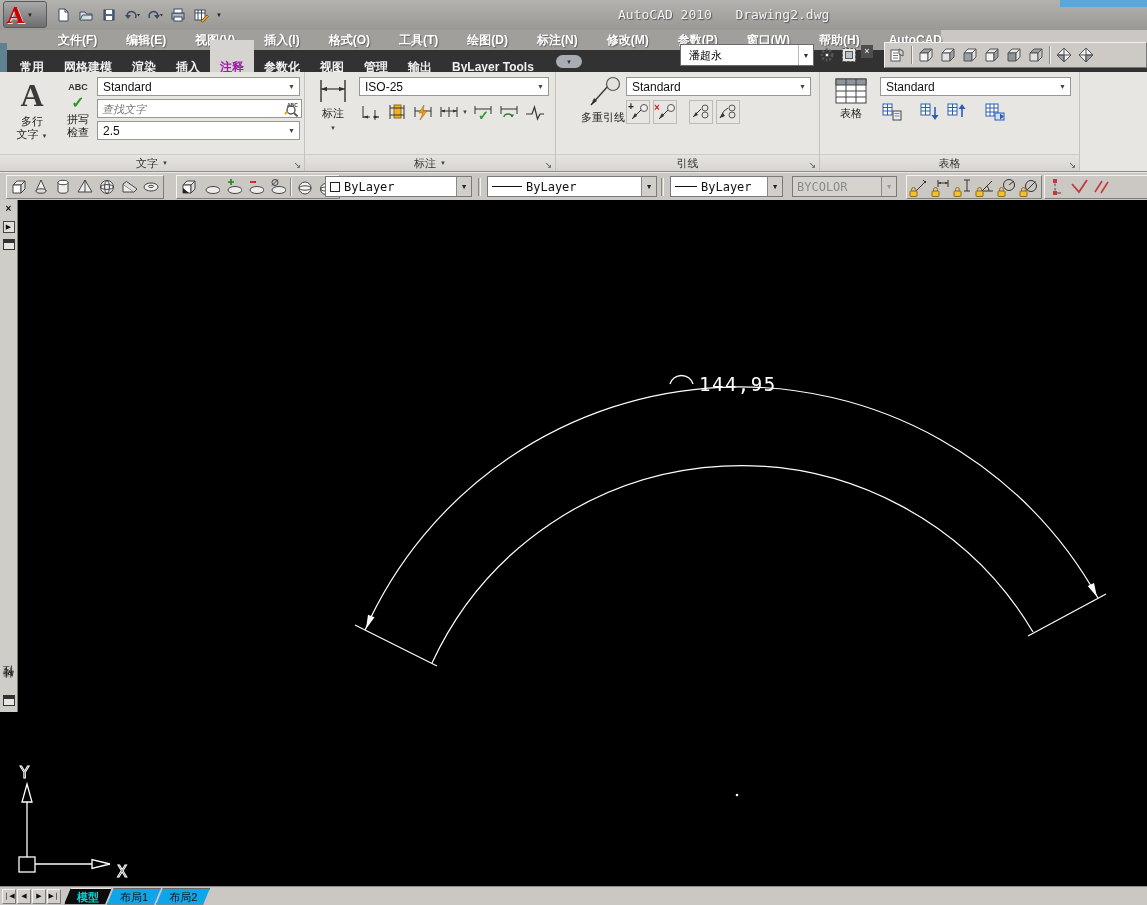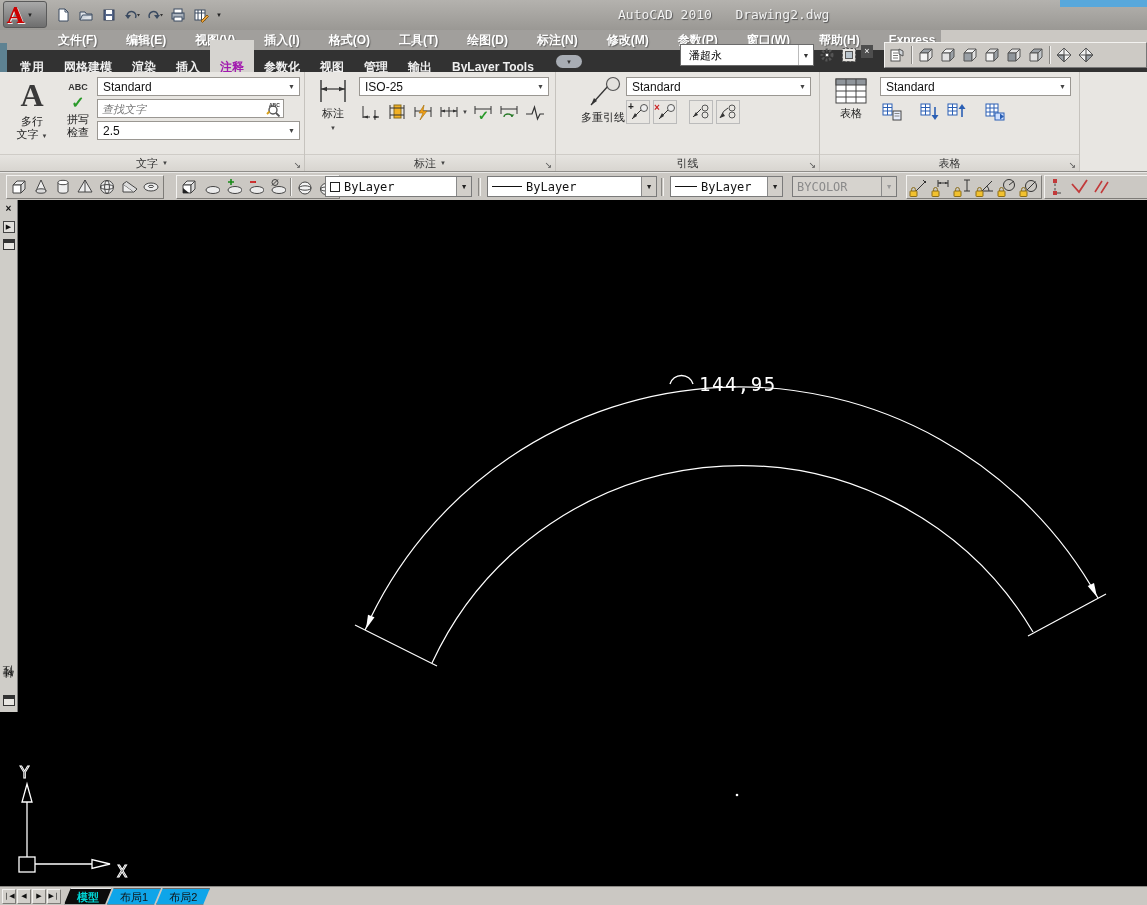--- a/index.html
+++ b/index.html
@@ -186,21 +186,21 @@
   <span class="mitem">视图(V)</span>
   <span class="mitem">插入(I)</span>
   <span class="mitem">格式(O)</span>
   <span class="mitem">工具(T)</span>
   <span class="mitem">绘图(D)</span>
   <span class="mitem">标注(N)</span>
   <span class="mitem">修改(M)</span>
   <span class="mitem">参数(P)</span>
   <span class="mitem">窗口(W)</span>
   <span class="mitem">帮助(H)</span>
-  <span class="mitem">Express</span>
+  <span class="mitem">AutoCAD</span>
 </div>
 
 <div id="tabrow" class="abs">
   <span class="rtab">常用</span>
   <span class="rtab">网格建模</span>
   <span class="rtab">渲染</span>
   <span class="rtab">插入</span>
   <span class="rtab active">注释</span>
   <span class="rtab">参数化</span>
   <span class="rtab">视图</span>
@@ -310,21 +310,21 @@
       <span style="text-align:center;">
         <span style="font-size:9px;font-weight:bold;color:#333;letter-spacing:0;">ABC</span><br>
         <span style="font-size:16px;color:#2a9a2a;font-weight:bold;line-height:14px;">✓</span>
       </span>
       <span class="biglabel"><span>拼写</span><br><span>检查</span></span>
     </div>
     <div class="rcombo" style="left:97px;top:5px;width:203px;">
       <span>Standard</span>
           <span class="arr">▼</span>
     </div>
-    <div class="findwrap" style="left:97px;top:27px;width:187px;">
+    <div class="findwrap" style="left:97px;top:27px;width:205px;">
       <input placeholder="查找文字" style="">
       <span style="width:18px;">
         <svg width="16" height="16">
               <text x="4" y="6" font-size="5" fill="#333" font-weight="bold">ABC</text>
               <circle cx="8" cy="9" r="4" fill="none" stroke="#555" stroke-width="1.4"></circle>
               <line x1="11" y1="12" x2="14.5" y2="15.5" stroke="#555" stroke-width="1.8"></line>
               <path d="M2 13 l2.5 -2.5" stroke="#d8a018" stroke-width="2"></path>
             </svg>
           </span>
     </div>

